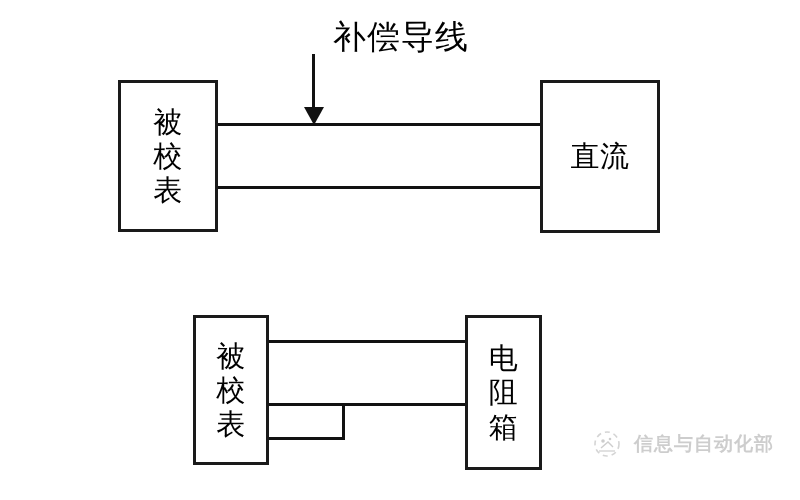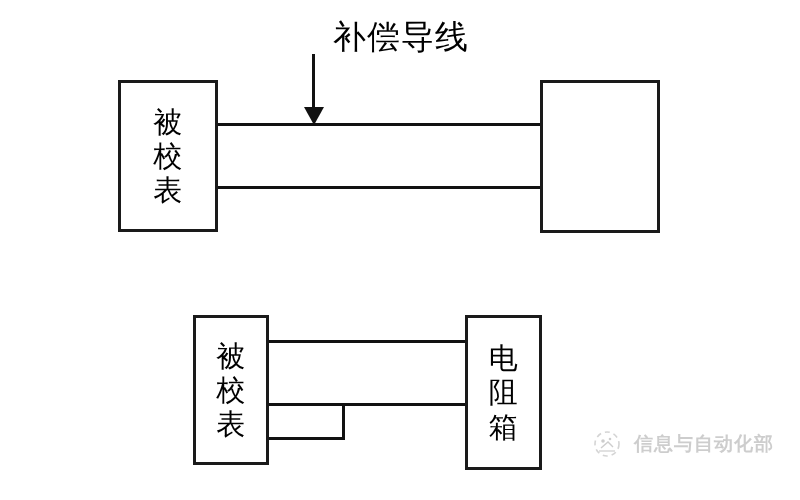--- a/index.html
+++ b/index.html
@@ -102,20 +102,21 @@
   <div class="arrow-shaft" style="left:312px; top:54px; height:55px;"></div>
   <div class="arrow-head" style="left:304px; top:107px;"></div>
 
   <div class="box" style="left:118px; top:80px; width:100px; height:152px;">
     <span class="ch">被</span>
     <span class="ch">校</span>
     <span class="ch">表</span>
   </div>
 
   <div class="box" style="left:540px; top:80px; width:120px; height:153px;">
+    <span class="ch">直流</span>
   </div>
 
   <div class="wire h" style="left:216px; top:123px; width:326px;"></div>
   <div class="wire h" style="left:216px; top:186px; width:326px;"></div>
 
   <div class="box" style="left:193px; top:315px; width:76px; height:150px;">
     <span class="ch">被</span>
     <span class="ch">校</span>
     <span class="ch">表</span>
   </div>

